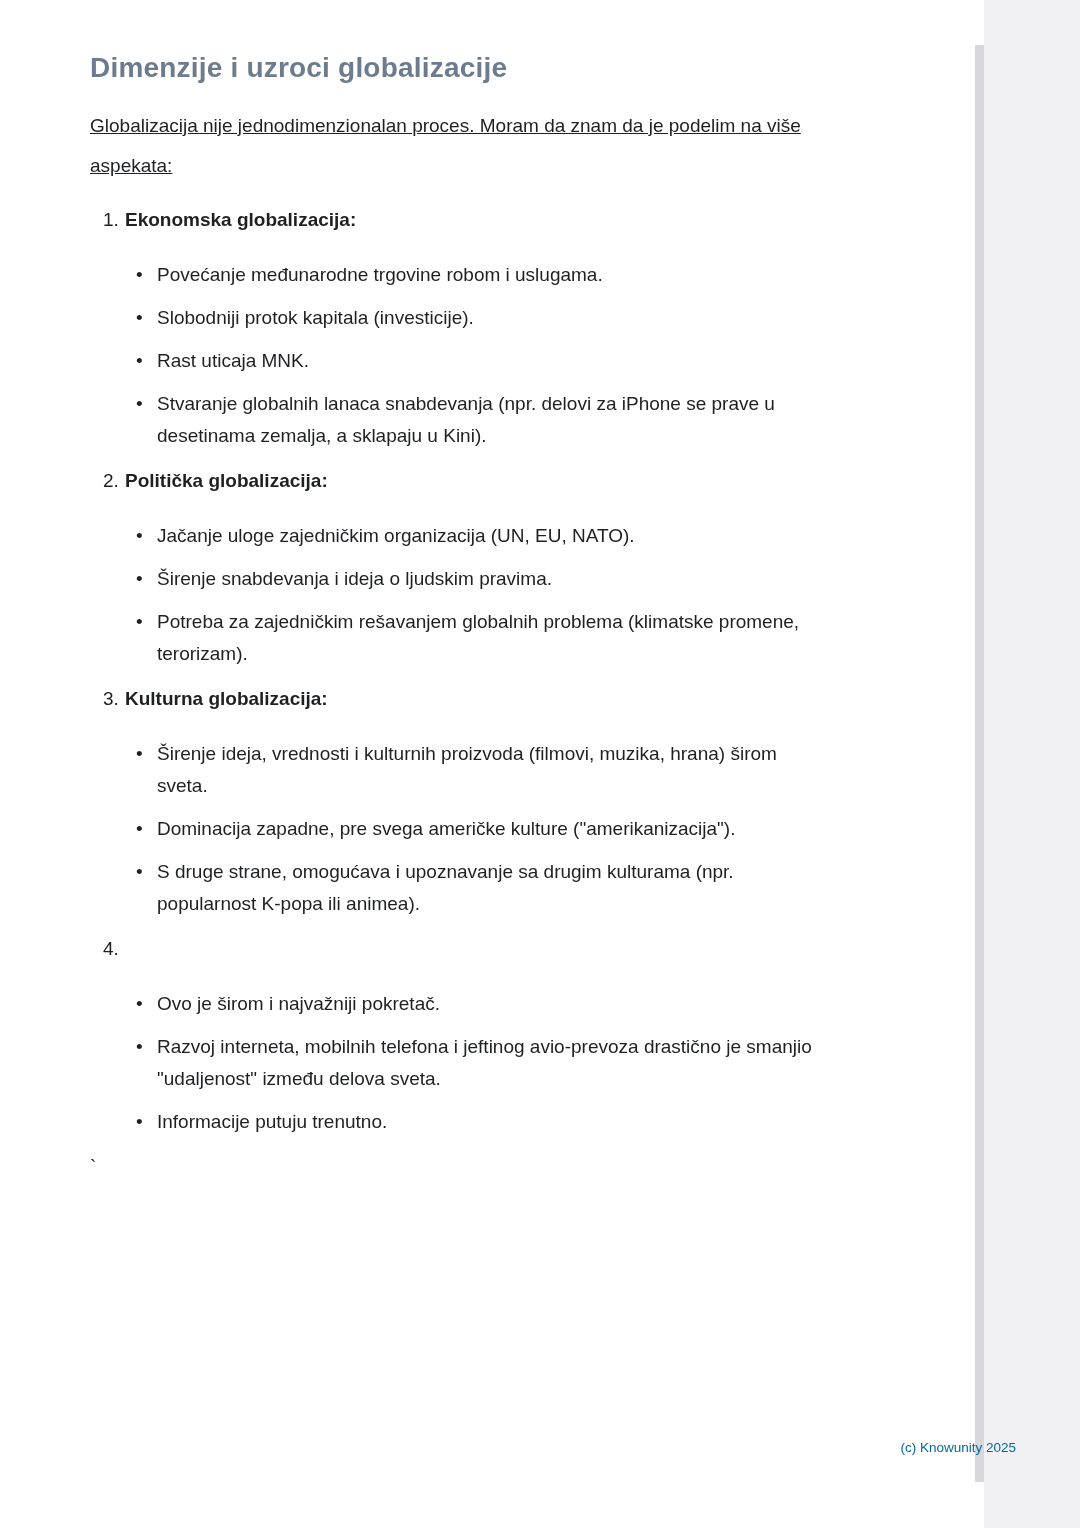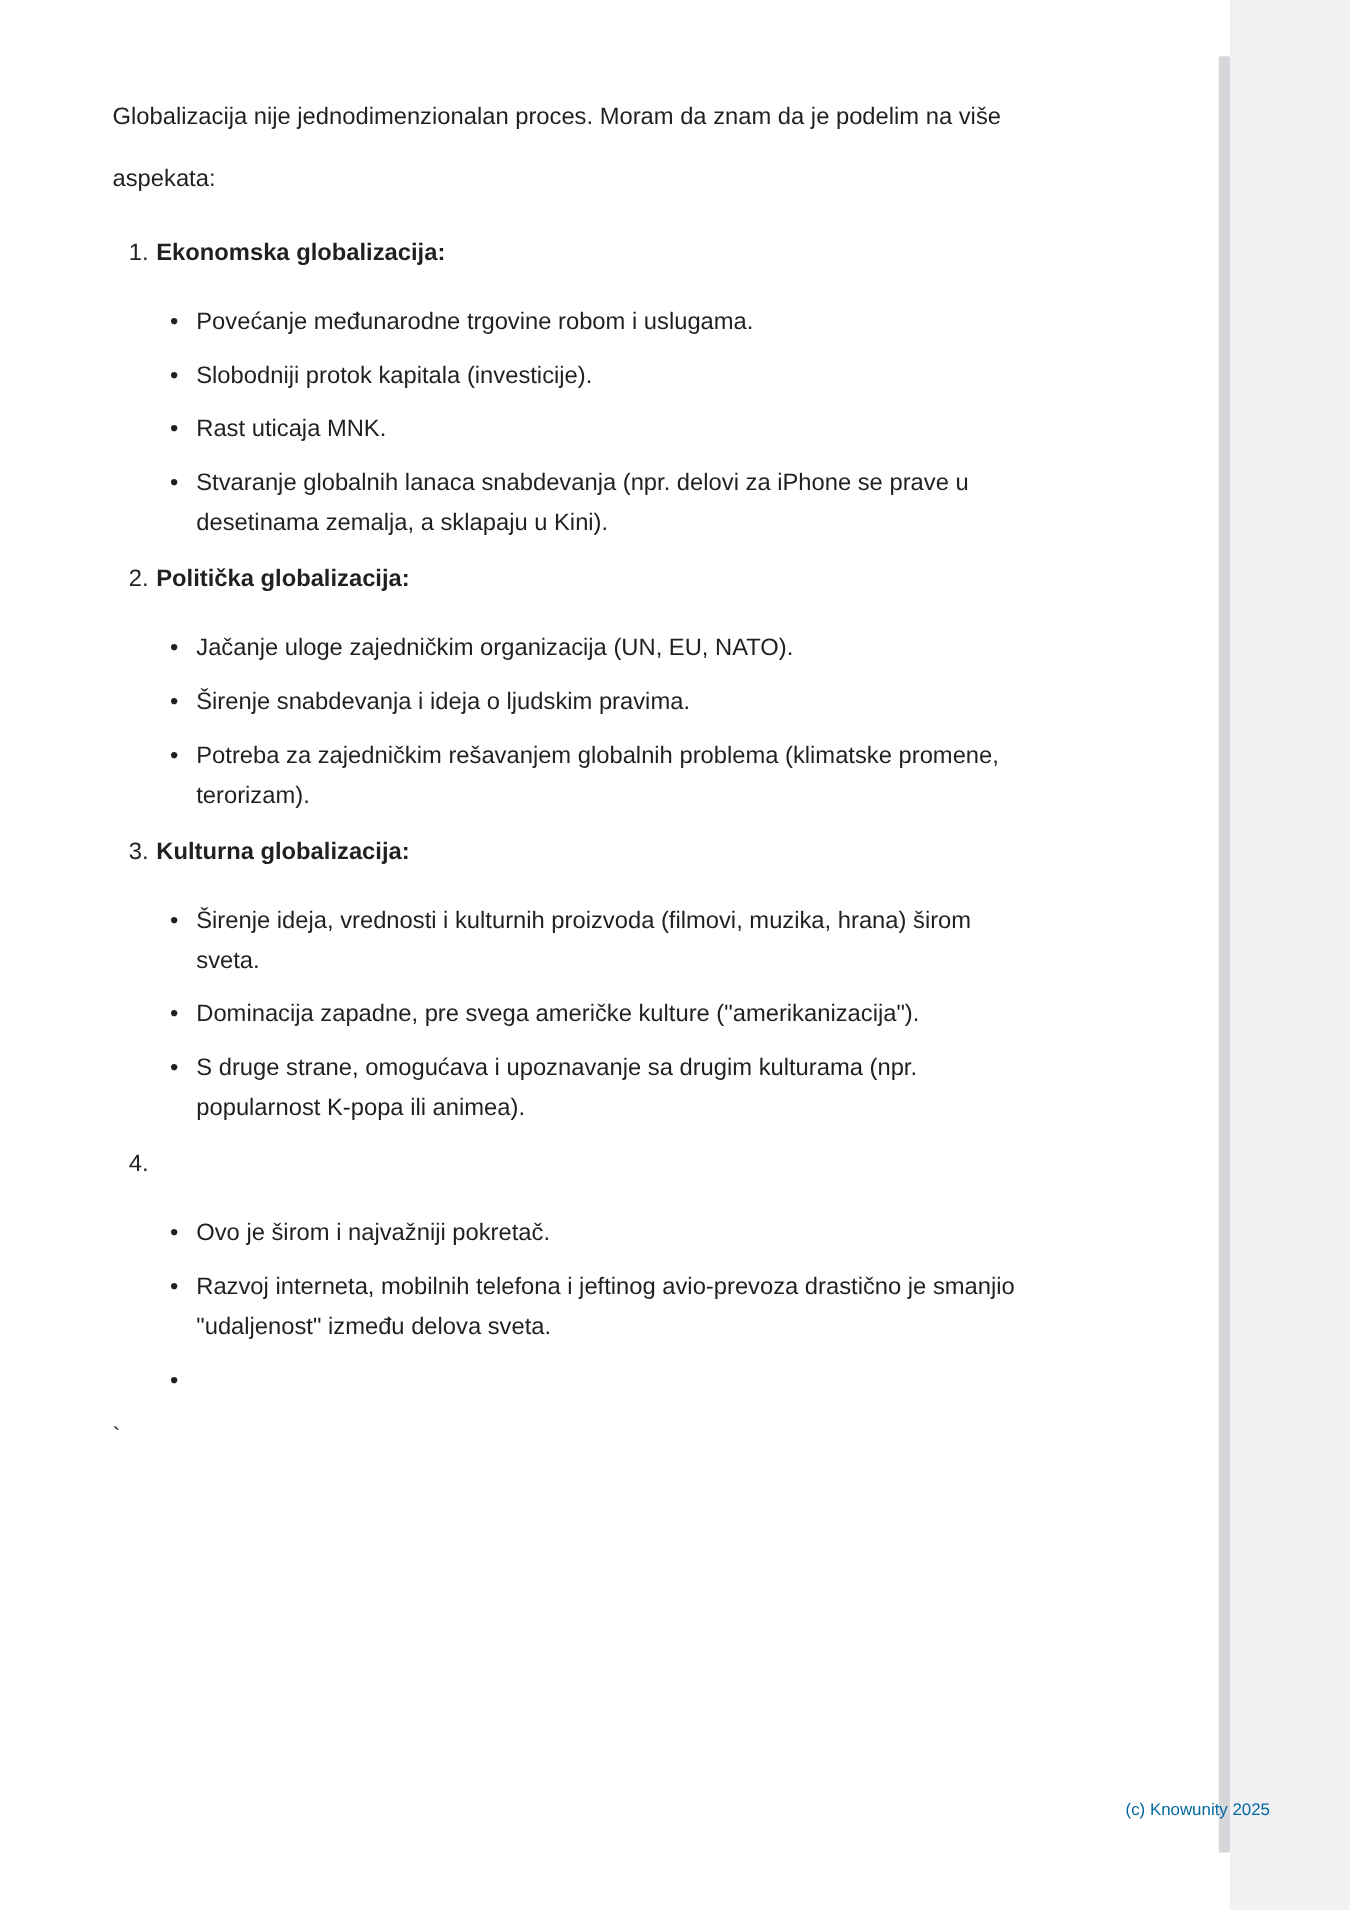--- a/index.html
+++ b/index.html
@@ -29,23 +29,24 @@
   }
   h1.page-title {
     font-size:28px;
     font-weight:700;
     color:#6c7c8e;
     letter-spacing:0.2px;
     margin:0 0 22px 0;
   }
   .intro {
     font-size:19px;
-    line-height:50px;
+    line-height:40px;
     max-width:748px;
     margin:17px 0 18px 0;
+    text-decoration:underline;
   }
   .section-heading {
     display:flex;
     font-size:19px;
     line-height:32px;
     margin:0 0 23px 0;
   }
   .num {
     flex:0 0 auto;
     width:22px;
@@ -83,20 +84,21 @@
 </style>
 </head>
 <body>
 
 <div class="gutter"></div>
 <div class="scrollbar-thumb"></div>
 <div class="footer-credit">(c) Knowunity 2025</div>
 
 <div class="content">
 
+  <h1 class="page-title">Dimenzije i uzroci globalizacije</h1>
 
   <p class="intro">Globalizacija nije jednodimenzionalan proces. Moram da znam da je podelim na više aspekata:</p>
 
   <div class="section">
     <div class="section-heading">
       <span class="num">1.</span>
       <span class="heading-text">Ekonomska globalizacija:</span>
     </div>
     <div class="bullets">
       <div class="bullet">
@@ -168,19 +170,20 @@
       <div class="bullet">
         <span class="dot">•</span>
         <span class="bullet-text">Ovo je širom i najvažniji pokretač.</span>
       </div>
       <div class="bullet">
         <span class="dot">•</span>
         <span class="bullet-text">Razvoj interneta, mobilnih telefona i jeftinog avio-prevoza drastično je smanjio "udaljenost" između delova sveta.</span>
       </div>
       <div class="bullet">
         <span class="dot">•</span>
+        <span class="bullet-text">Informacije putuju trenutno.</span>
       </div>
     </div>
   </div>
 
   <div class="stray-mark">`</div>
 
 </div>
 
 </body></html>

